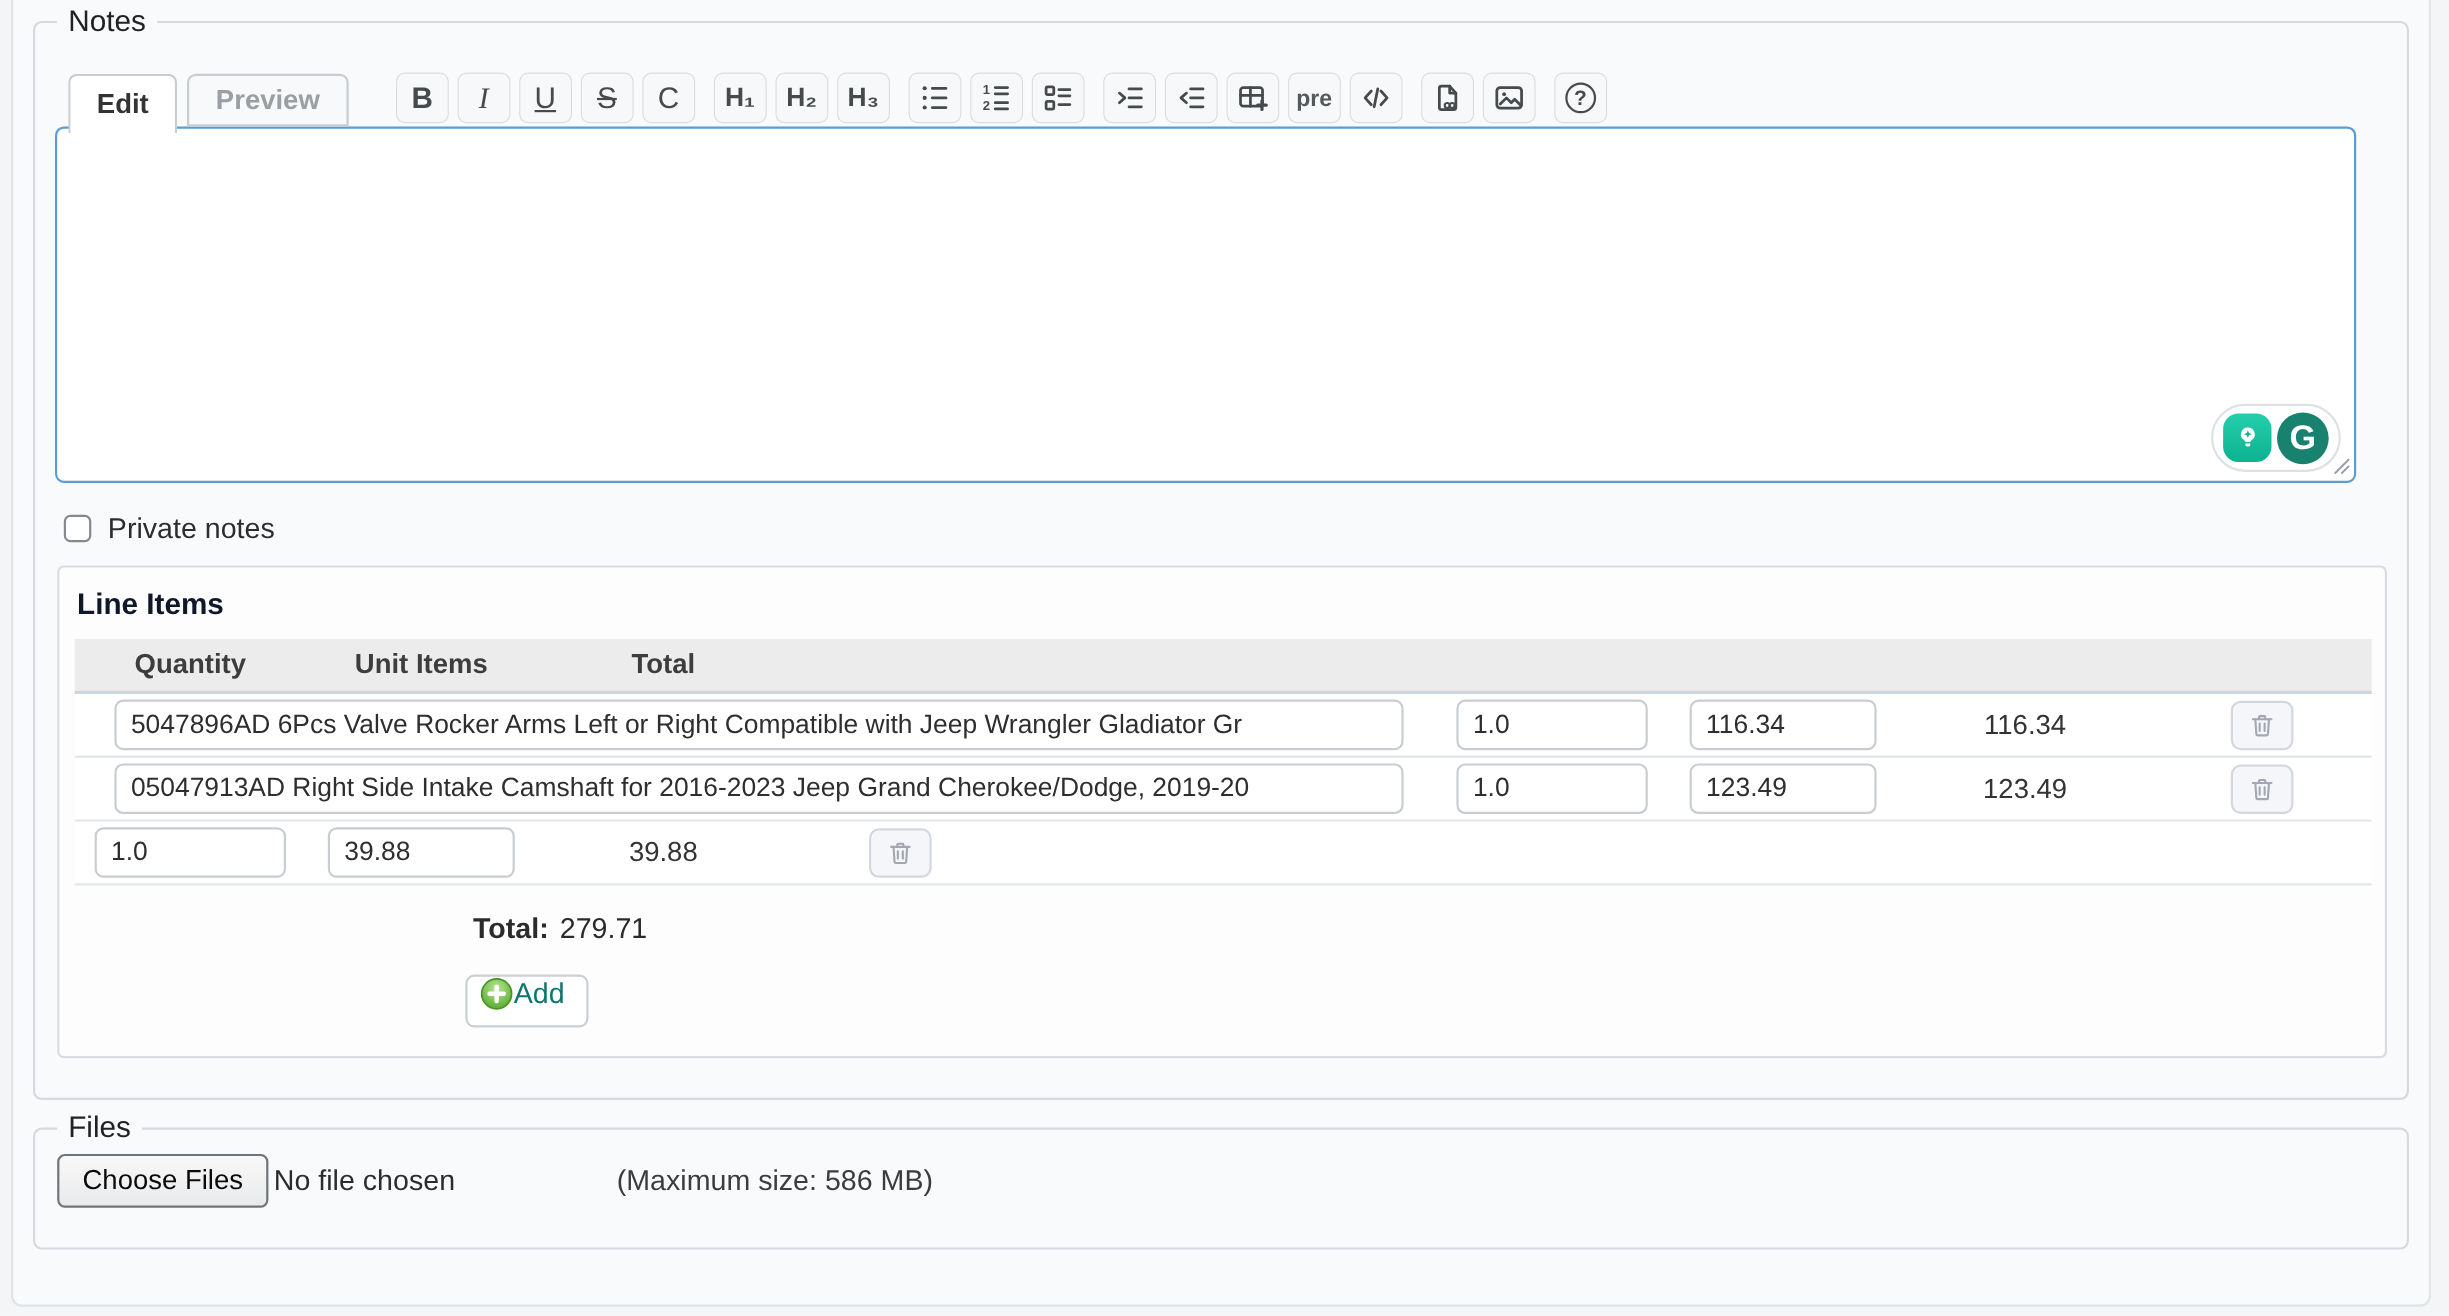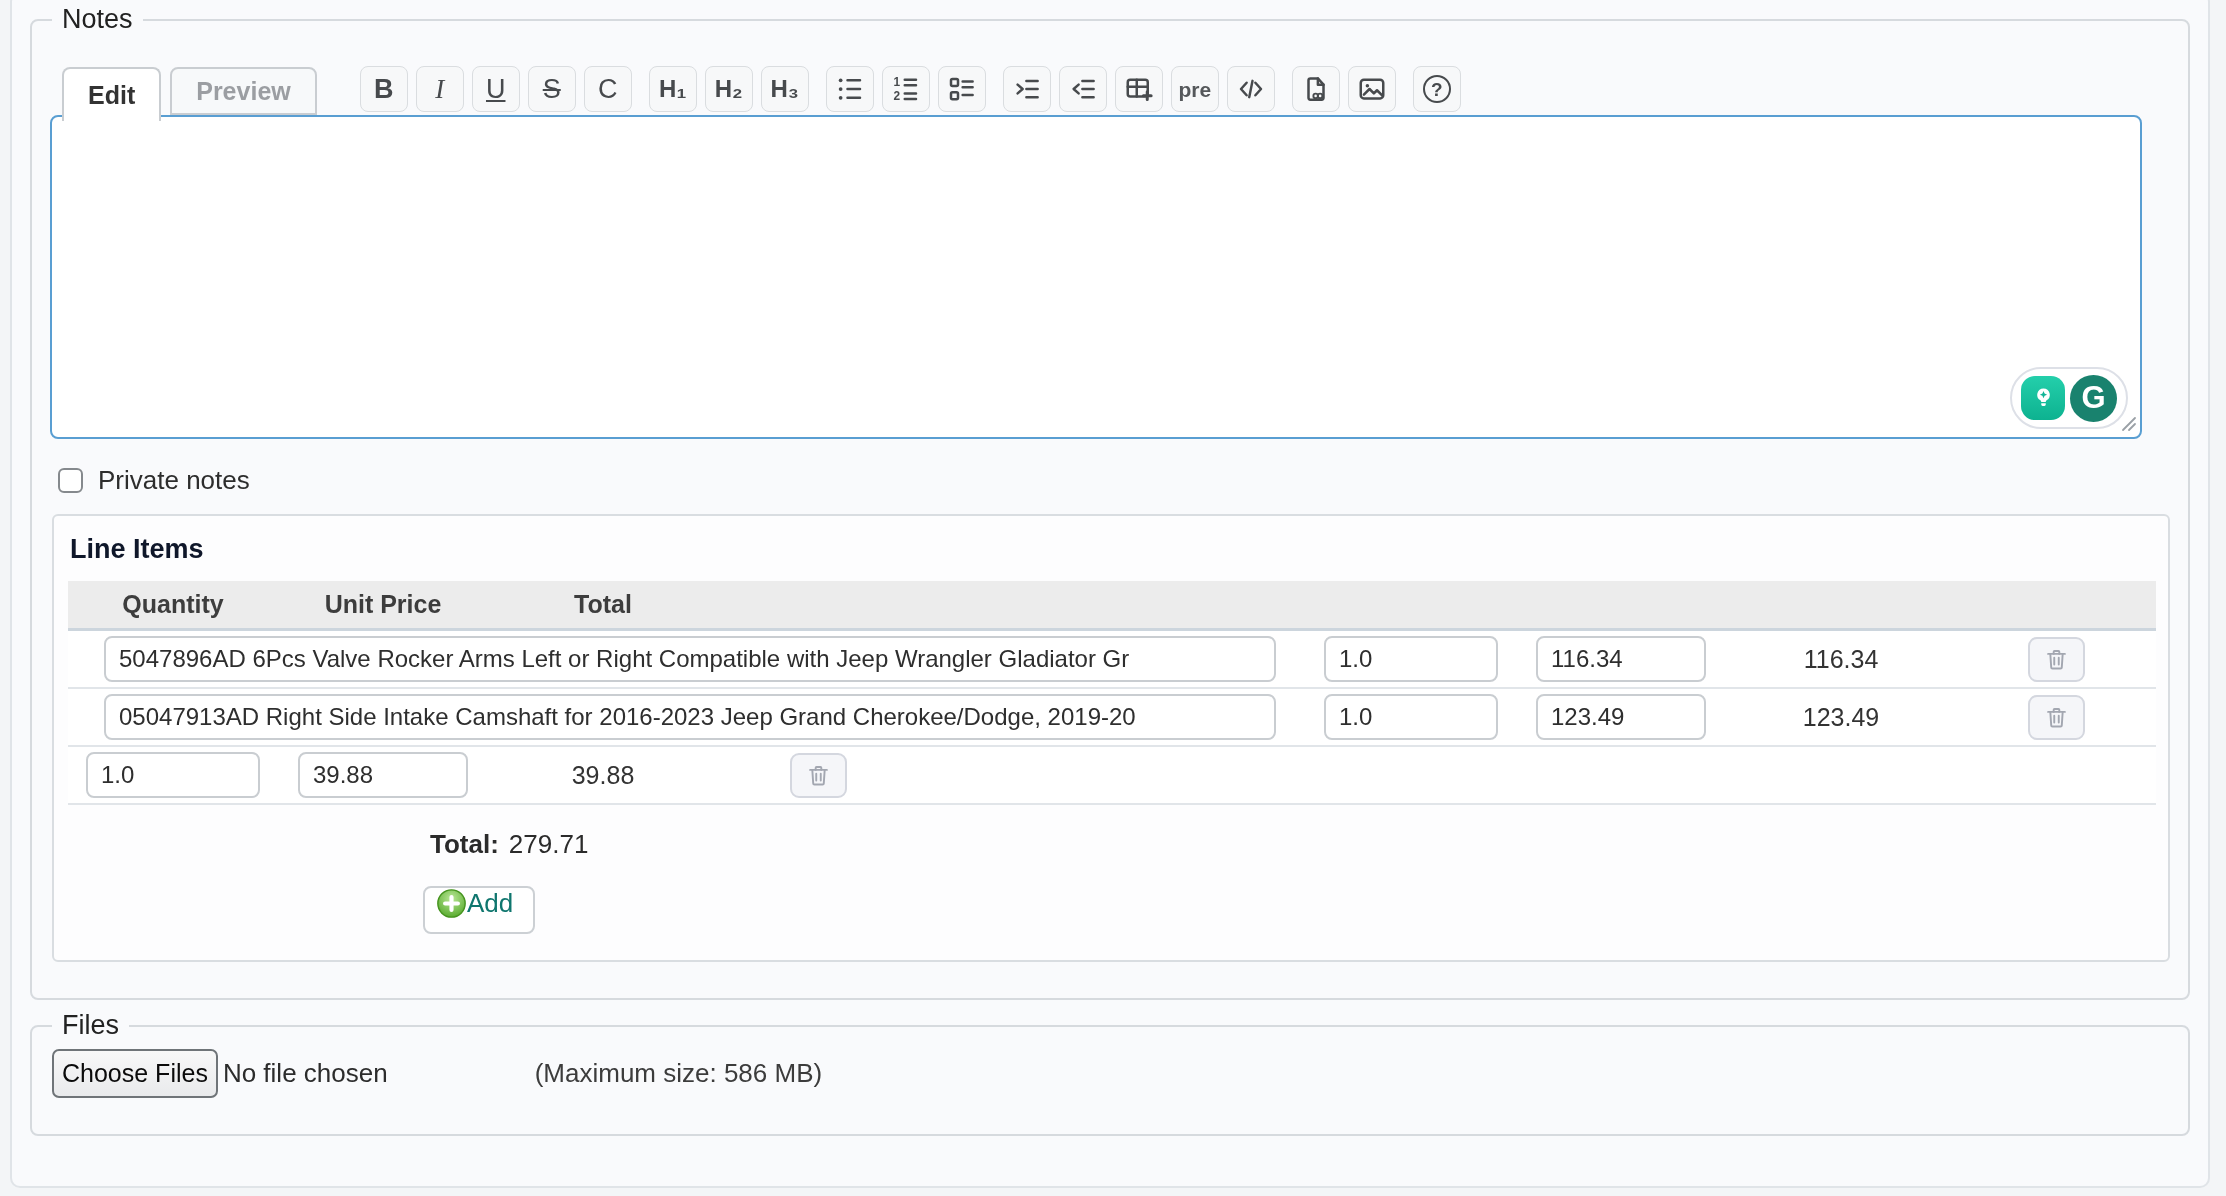--- a/index.html
+++ b/index.html
@@ -136,21 +136,21 @@
     margin: 26px 0 0 355px; height: 48px;
     display: inline-flex; align-items: flex-start; 
     padding: 0 20px 0 11px;
     background: #fff; border: 2px solid #ccd0d4; border-radius: 8px;
     font-size: 26px; color: #0f766e; font-family: inherit; cursor: pointer;
   }
 
   
   .files-row { display: flex; align-items: center; margin: 8px 0 0 2px; }
   .choose-btn {
-    height: 49px; padding: 0 8px; font-size: 25px; color: #0b0b0b;
+    height: 49px; padding: 0 21px; font-size: 25px; color: #0b0b0b;
     background: linear-gradient(#f8f8f8, #e9eaec);
     border: 2px solid #6f7478; border-radius: 7px;
     font-family: inherit; cursor: pointer;
   }
   .nofile { margin-left: 5px; font-size: 26px; color: #2c2c2c; }
   .maxsize { margin-left: 147px; font-size: 26px; color: #3c3c3c; }
 
   svg { display: block; }
 </style>
 </head>
@@ -280,21 +280,21 @@
       <input type="checkbox" class="pn-check" style="">
       <span class="pn-label">Private notes</span>
     </div>
 
     <div class="li-box">
       <div class="li-heading">Line Items</div>
 
       <div class="li-table">
         <div class="li-header">
           <div class="c-qty">Quantity</div>
-          <div class="c-price">Unit Price</div>
+          <div class="c-price">Unit Items</div>
           <div class="c-total">Total</div>
           <div class="c-act"></div>
         </div>
 
         <div class="li-row">
           <div class="c-desc">
               <input class="inp inp-desc" value="5047896AD 6Pcs Valve Rocker Arms Left or Right Compatible with Jeep Wrangler Gladiator Gr" style="">
             </div>
           <div class="c-qty"><input class="inp inp-qty" value="1.0" style=""></div>
           <div class="c-price"><input class="inp inp-price" value="116.34" style=""></div>

